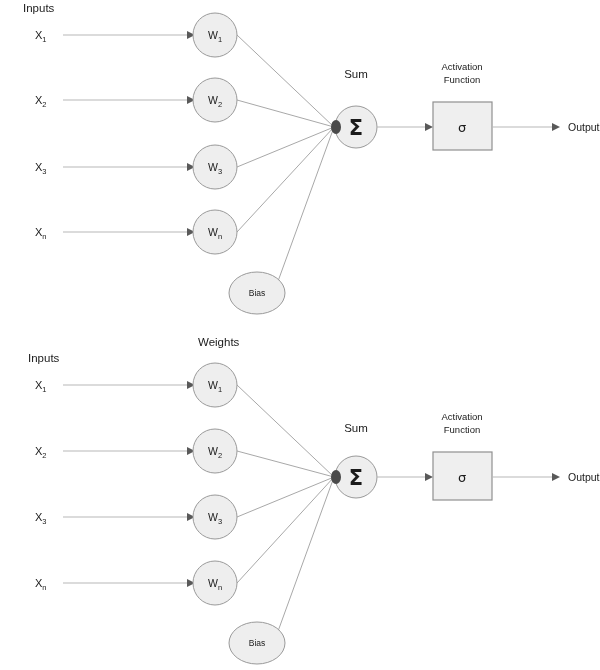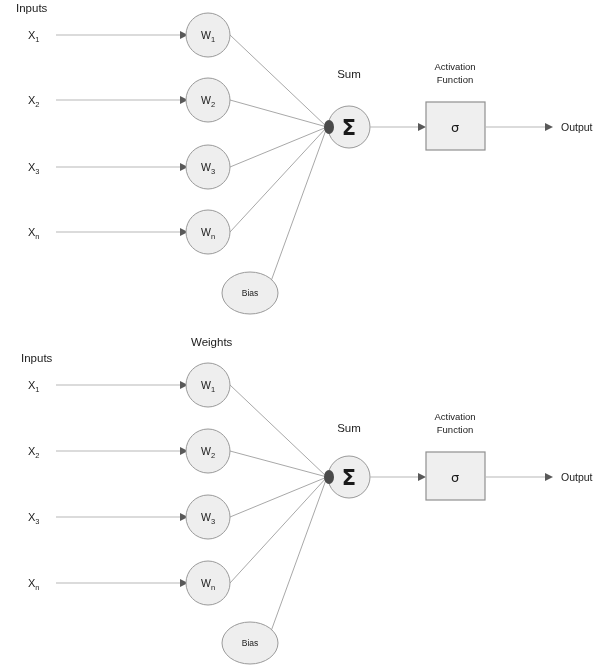--- a/index.html
+++ b/index.html
@@ -1,21 +1,21 @@
 <!DOCTYPE html>
 <html><head>
 <meta charset="utf-8">
 <style>
   html,body{margin:0;padding:0;background:#ffffff;}
   body{
     width:600px;height:670px;position:relative;overflow:hidden;
     font-family:"Liberation Sans","DejaVu Sans",sans-serif;
     color:#1a1a1a;
   }
-  #stage{position:absolute;left:8px;top:0;width:544px;height:670px;}
+  #stage{position:absolute;left:15px;top:0;width:544px;height:670px;}
   svg{display:block;}
 
   .node-shape{fill:#eeeeee;stroke:#9a9a9a;stroke-width:1;}
   .act-box{fill:#efefef;stroke:#8f8f8f;stroke-width:1.2;}
   .conn{stroke:#b8b8b8;stroke-width:1.1;fill:none;}
   .conn-thin{stroke:#9e9e9e;stroke-width:0.9;fill:none;}
   .arrow-head{fill:#595959;}
   .hub{fill:#4a4a4a;}
 
   text{fill:#1a1a1a;}

